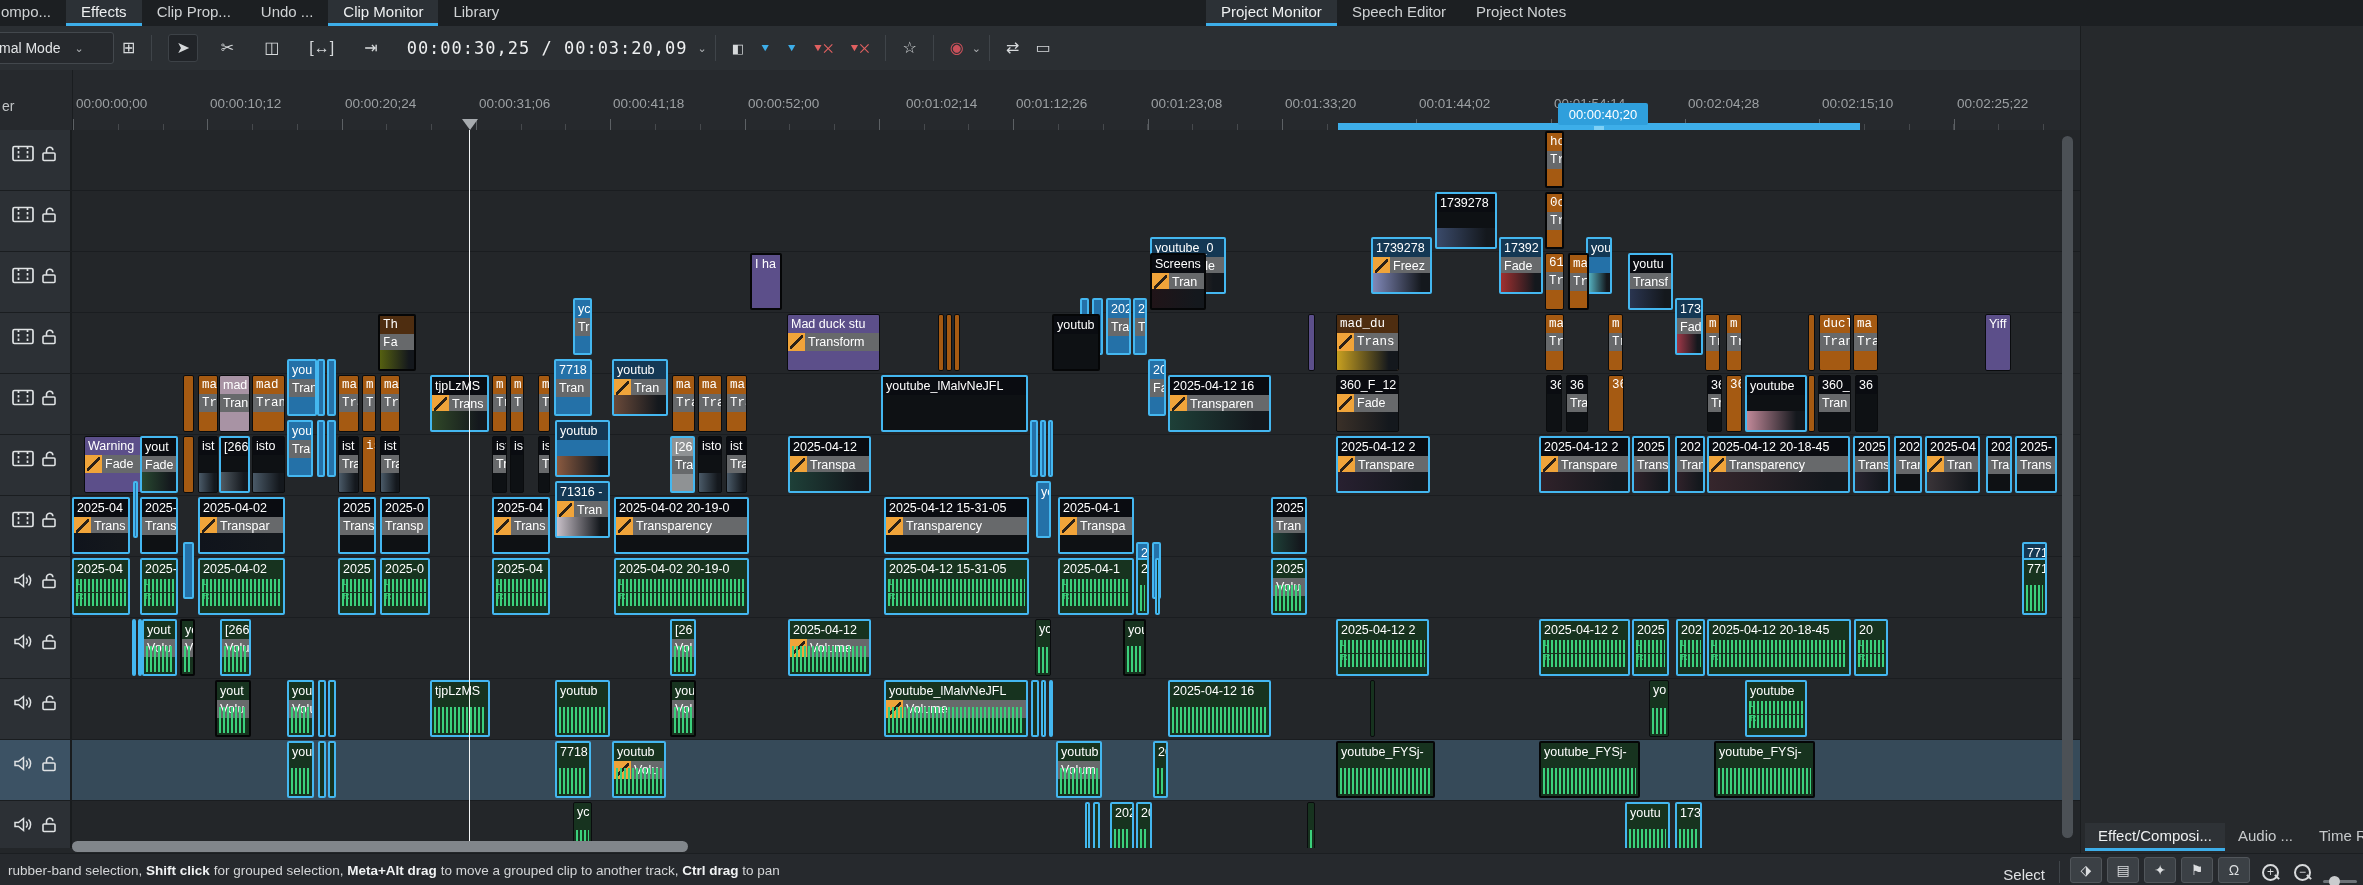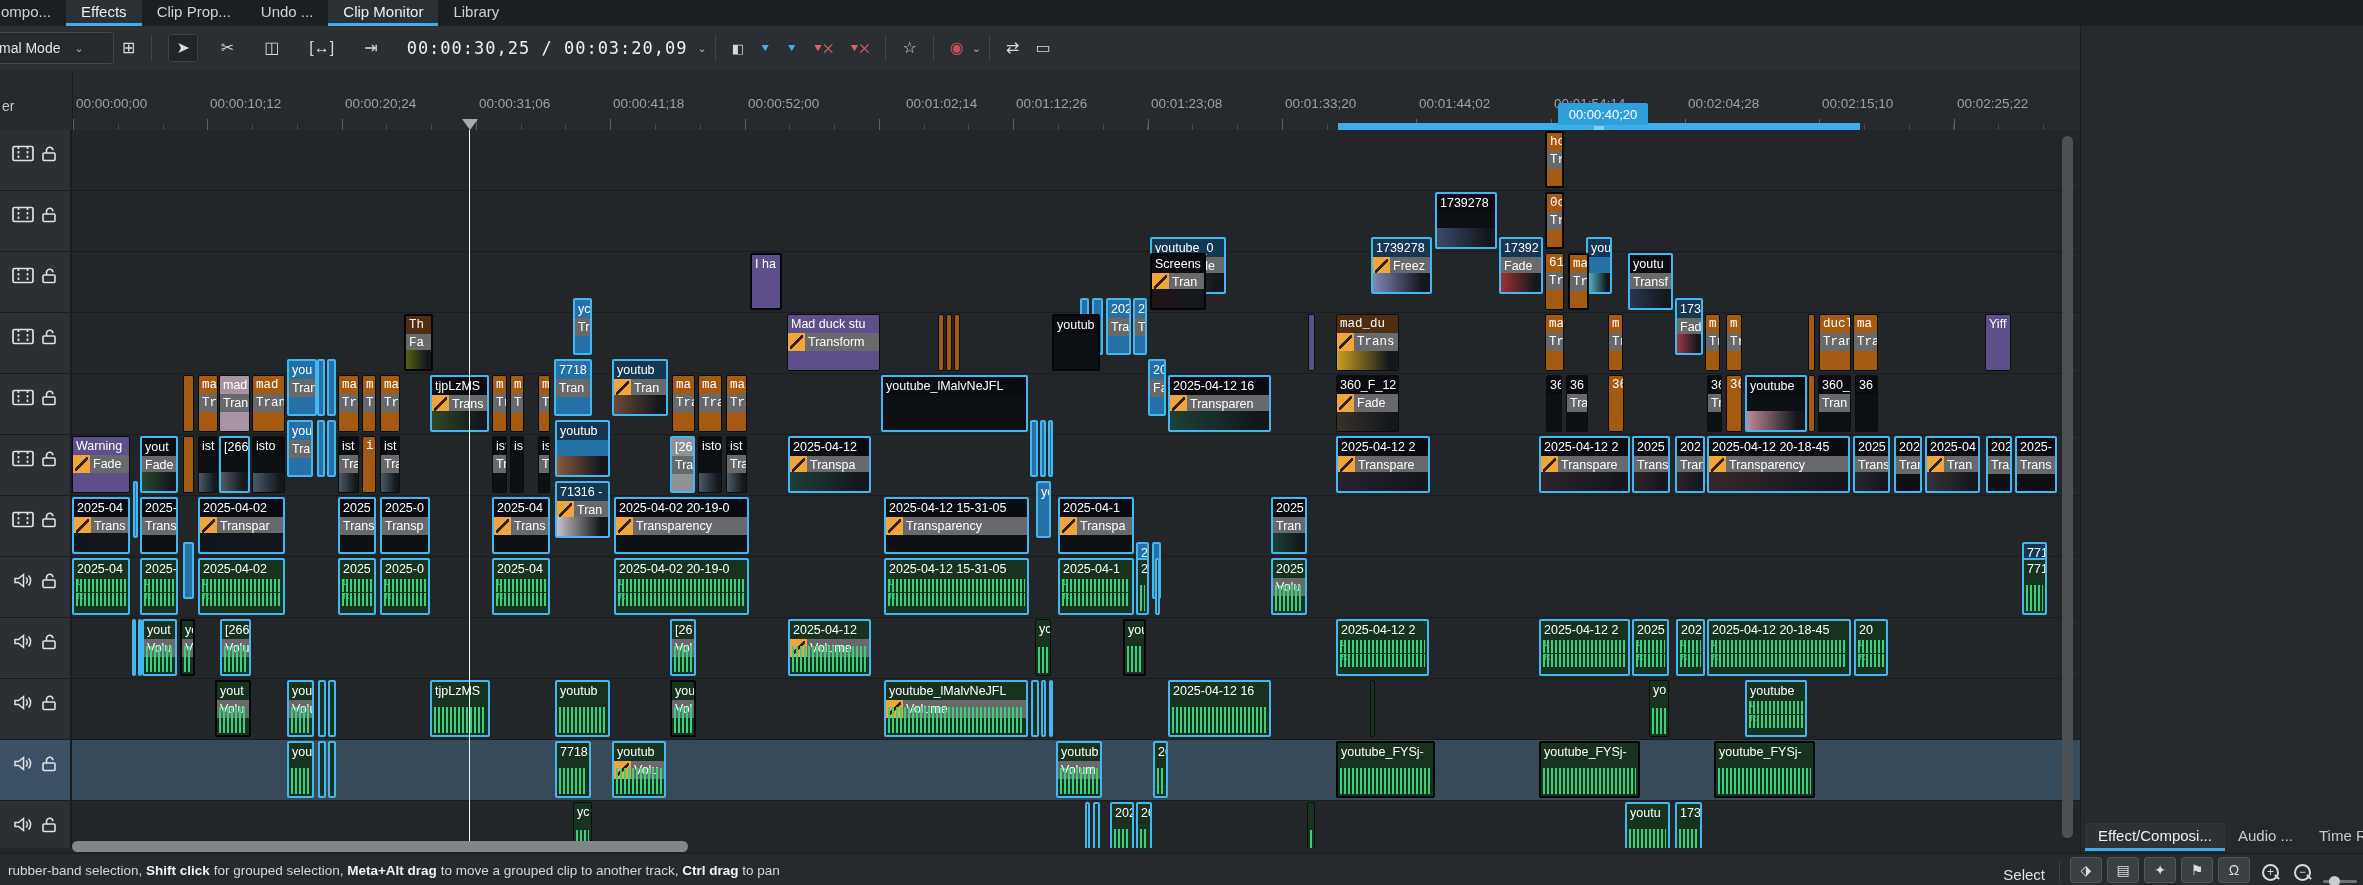--- a/index.html
+++ b/index.html
@@ -109,20 +109,25 @@
 <div id="app">
 
   <div id="tabbar">
     <div id="tabs-left" style="display:flex;">
         <div class="ttab" style="margin-left: -14px;">ompo...</div>
         <div class="ttab active">Effects</div>
         <div class="ttab">Clip Prop...</div>
         <div class="ttab">Undo ...</div>
         <div class="ttab active">Clip Monitor</div>
         <div class="ttab">Library</div>
+      </div>
+    <div id="tabs-right">
+        <div class="ttab active">Project Monitor</div>
+        <div class="ttab">Speech Editor</div>
+        <div class="ttab">Project Notes</div>
       </div>
   </div>
 
   <div id="toolbar">
     <div id="mode-box">
       <span>mal Mode</span>
       <span class="chev">⌄</span>
     </div>
     <span class="tb-ico">⊞</span>
     <div class="tb-sep"></div>
@@ -416,21 +421,21 @@
         </div>
         <div class="lane">
           <div class="clip c-v sel" style="left: 215px; width: 30px;">
             <div class="cname">you</div>
             <div class="ceff">
               <span>Tran</span>
             </div>
           </div>
           <div class="clip c-v sel" style="left: 245px; width: 8px;"></div>
           <div class="clip c-v sel" style="left: 255px; width: 9px;"></div>
-          <div class="clip c-i bd dark-name" style="left: 306px; width: 29px; margin-left: 26px;">
+          <div class="clip c-i bd dark-name" style="left: 306px; width: 38px;">
             <div class="cname">Th</div>
             <div class="ceff">
               <span>Fa</span>
             </div>
             <div class="cthumb" style="background: linear-gradient(90deg, rgb(85, 96, 16), rgb(20, 24, 29) 85%);"></div>
           </div>
           <div class="clip c-v sel" style="left: 482px; width: 38px;">
             <div class="cname">7718</div>
             <div class="ceff">
               <span>Tran</span>
@@ -693,21 +698,21 @@
             </svg>
           </span>
           <span style="position: absolute; left: 40px; top: 8px;">
             <svg width="18" height="18" viewBox="0 0 18 18">
               <rect x="3" y="8" width="12" height="7.5" rx="1" fill="none" stroke="#dfe2e4" stroke-width="1.6"></rect>
               <path d="M6.5 8 V5.8 a3.2 3.2 0 0 1 6.4 -0.6" fill="none" stroke="#dfe2e4" stroke-width="1.6"></path>
             </svg>
           </span>
         </div>
         <div class="lane">
-          <div class="clip c-t" style="left: 0px; width: 58px;">
+          <div class="clip c-t" style="left: 12px; width: 58px;">
             <div class="cname">Warning</div>
             <div class="ceff">
               <div class="wand"></div>
               <span>Fade</span>
             </div>
           </div>
           <div class="clip c-v sel" style="left: 61px; width: 5px;"></div>
           <div class="clip c-k sel dark-name" style="left: 68px; width: 38px;">
             <div class="cname">yout</div>
             <div class="ceff">

